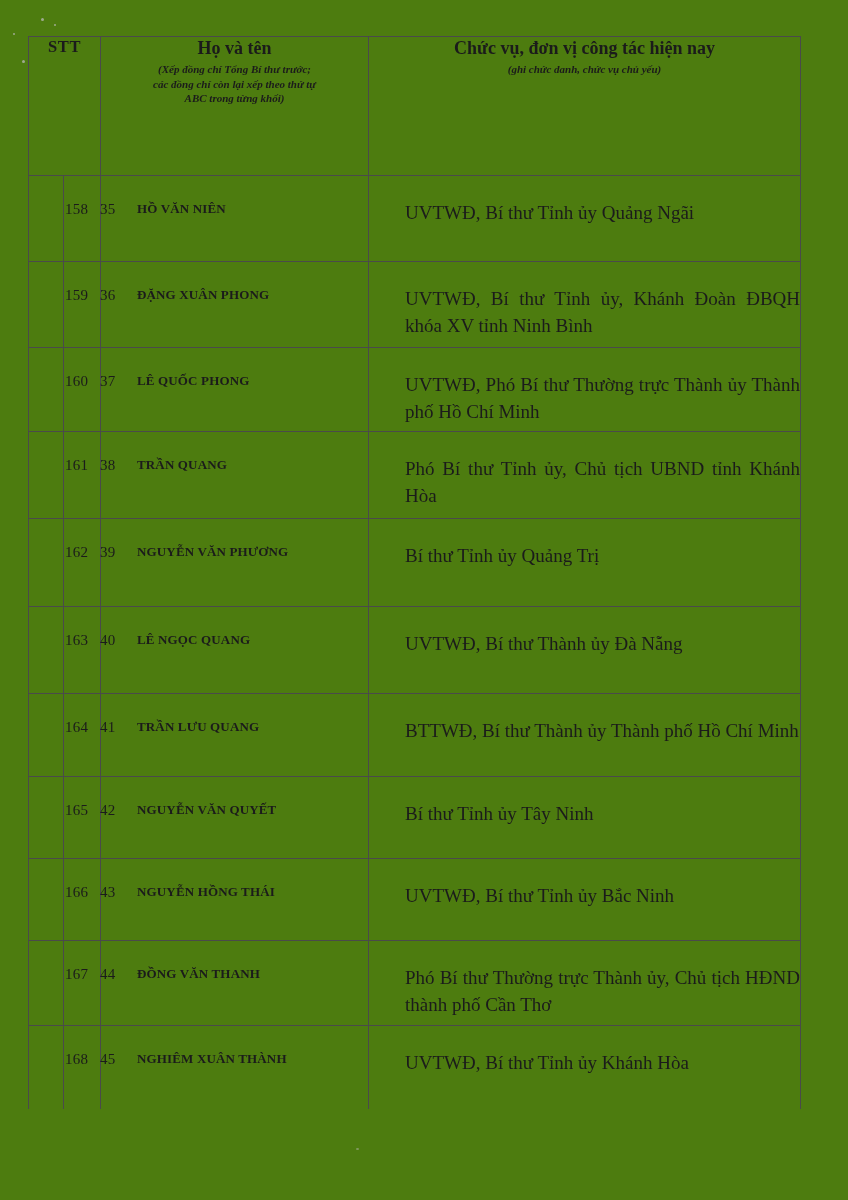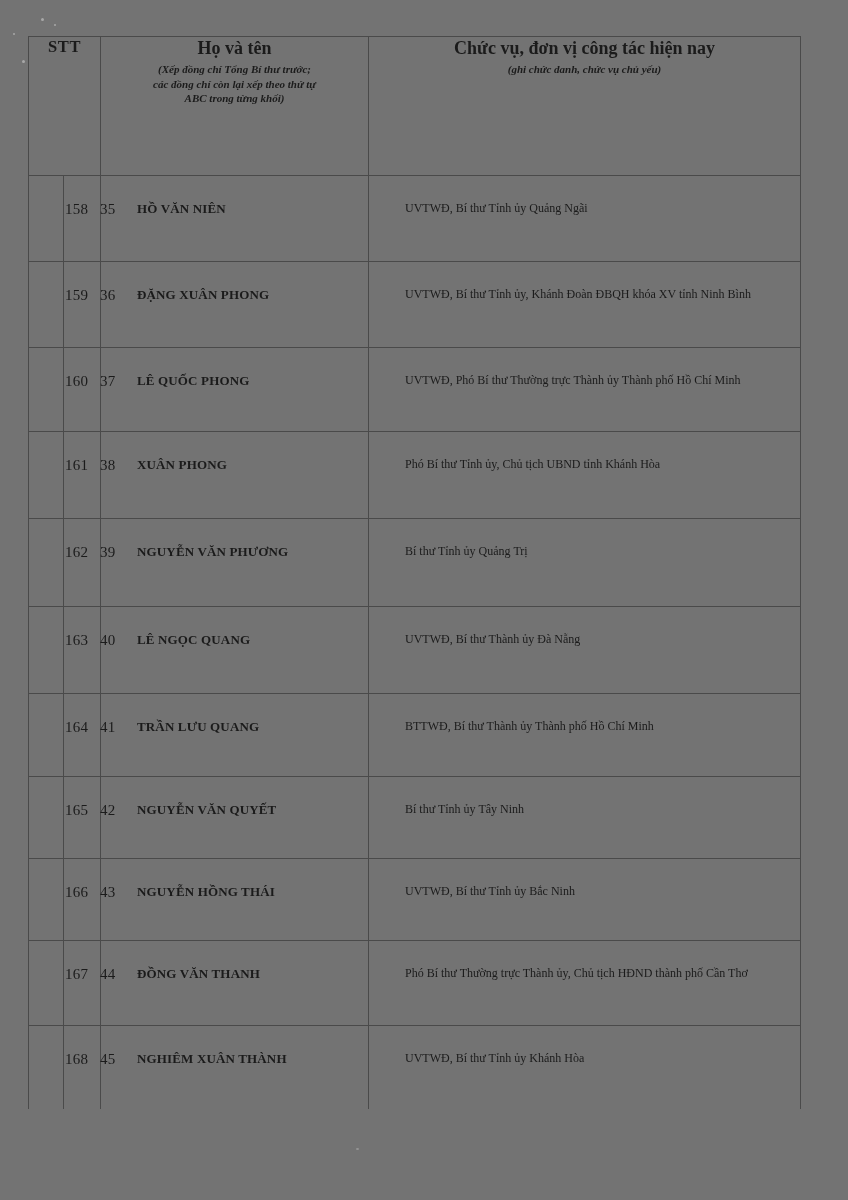--- a/index.html
+++ b/index.html
@@ -13,21 +13,21 @@
     font-family: "Liberation Serif", "DejaVu Serif", serif;
     color: #1b1b1b;
     position: relative;
     overflow: hidden;
   }
 
   
   .page {
     position: absolute;
     inset: 0;
-    background: #737373;
+    background: #4d7c0f;
   }
 
   
   .speckle {
     position: absolute;
     background: #b9b9b9;
     border-radius: 50%;
     opacity: .75;
   }
   .sp1 { left: 41px;  top: 18px;  width: 3px; height: 3px; }
@@ -100,21 +100,21 @@
     font-size: 15px;
     letter-spacing: .3px;
   }
   td.name {
     font-size: 13px;
     letter-spacing: .15px;
     padding-left: 6px;
     font-weight: bold;
   }
   td.pos {
-    font-size: 12px;
+    font-size: 19px;
     padding-left: 7px;
     padding-right: 5px;
     text-align: justify;
     text-justify: inter-word;
     line-height: 1.42;
   }
   .cellpad {
     display: block;
     padding-top: 25px;
     margin-left: 36px;
@@ -219,21 +219,21 @@
             </td>
           </tr>
           <tr class="r3">
             <td class="num">
               <span class="cellpad">161</span>
             </td>
             <td class="num">
               <span class="cellpad">38</span>
             </td>
             <td class="name">
-              <span class="cellpad">XUÂN PHONG</span>
+              <span class="cellpad">TRẦN QUANG</span>
             </td>
             <td class="pos">
               <span class="cellpad">Phó Bí thư Tỉnh ủy, Chủ tịch UBND tỉnh Khánh Hòa</span>
             </td>
           </tr>
           <tr class="r4">
             <td class="num">
               <span class="cellpad">162</span>
             </td>
             <td class="num">

